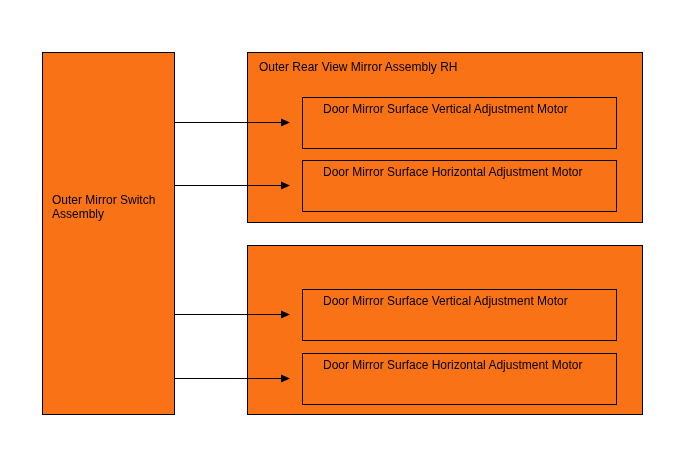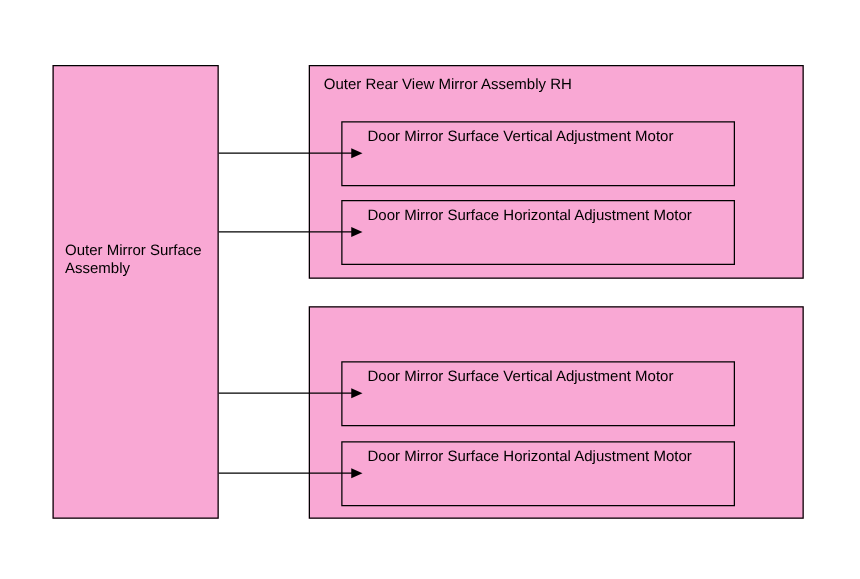--- a/index.html
+++ b/index.html
@@ -13,21 +13,21 @@
     height: 463px;
     background: #ffffff;
     font-family: "Liberation Sans", sans-serif;
     font-size: 12px;
     color: #000000;
     overflow: hidden;
   }
   .box {
     position: absolute;
     border: 1px solid #000000;
-    background: #f9a8d4;
+    background: #f97316;
     box-sizing: border-box;
   }
   .switch-box {
     left: 42px;
     top: 52px;
     width: 133px;
     height: 363px;
   }
   .switch-label {
     position: absolute;
@@ -48,21 +48,21 @@
     top: 245px;
     height: 170px;
   }
   .assembly-label {
     position: absolute;
     left: 11px;
     top: 7px;
     white-space: nowrap;
   }
   .motor {
-    left: 25px;
+    left: 54px;
     width: 315px;
     height: 52px;
     padding-left: 30px;
   }
   .motor.m1 { top: 44px; }
   .motor.m2 { top: 107px; }
   .assembly.lh .motor.m1 { top: 43px; }
   .motor-label {
     position: absolute;
     left: 20px;
@@ -77,21 +77,21 @@
     height: 463px;
     pointer-events: none;
   }
 </style>
 </head>
 <body>
 
 <div id="canvas">
 
   <div class="box switch-box">
-    <div class="switch-label">Outer Mirror Surface Assembly</div>
+    <div class="switch-label">Outer Mirror Switch Assembly</div>
   </div>
 
   <div class="box assembly rh">
     <div class="assembly-label">Outer Rear View Mirror Assembly RH</div>
     <div class="box motor m1">
       <div class="motor-label">Door Mirror Surface Vertical Adjustment Motor</div>
     </div>
     <div class="box motor m2">
       <div class="motor-label">Door Mirror Surface Horizontal Adjustment Motor</div>
     </div>

